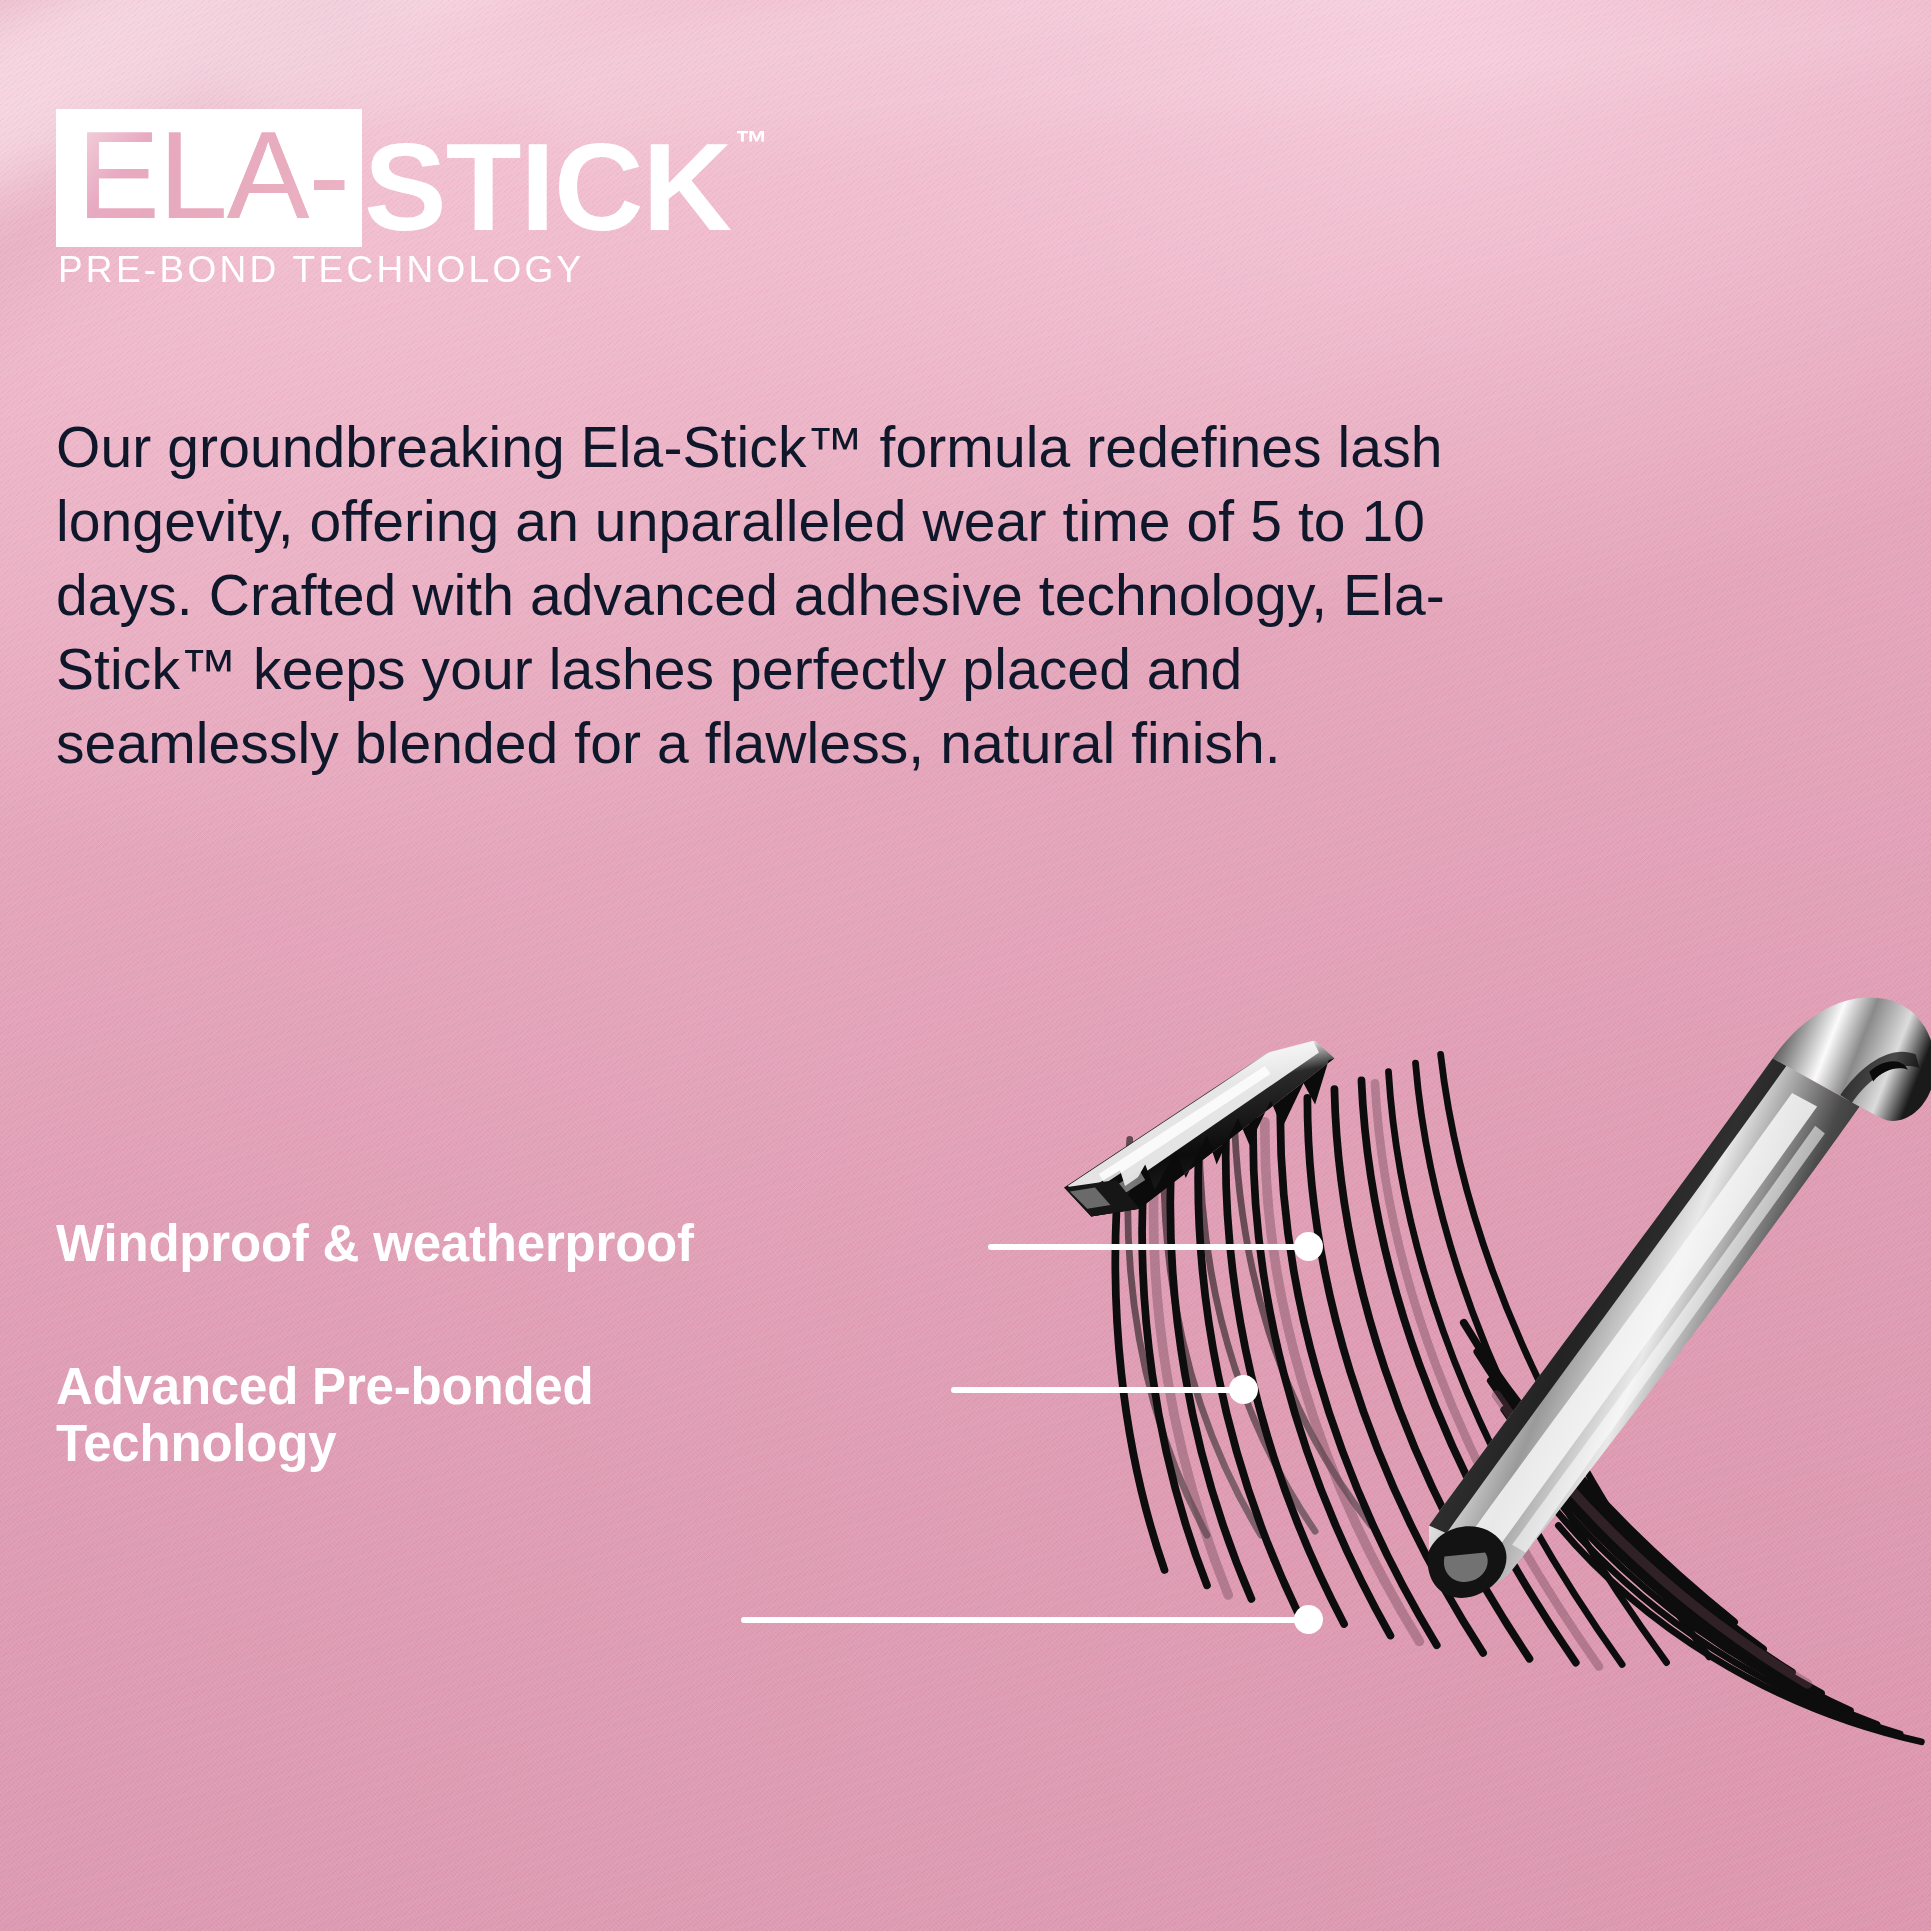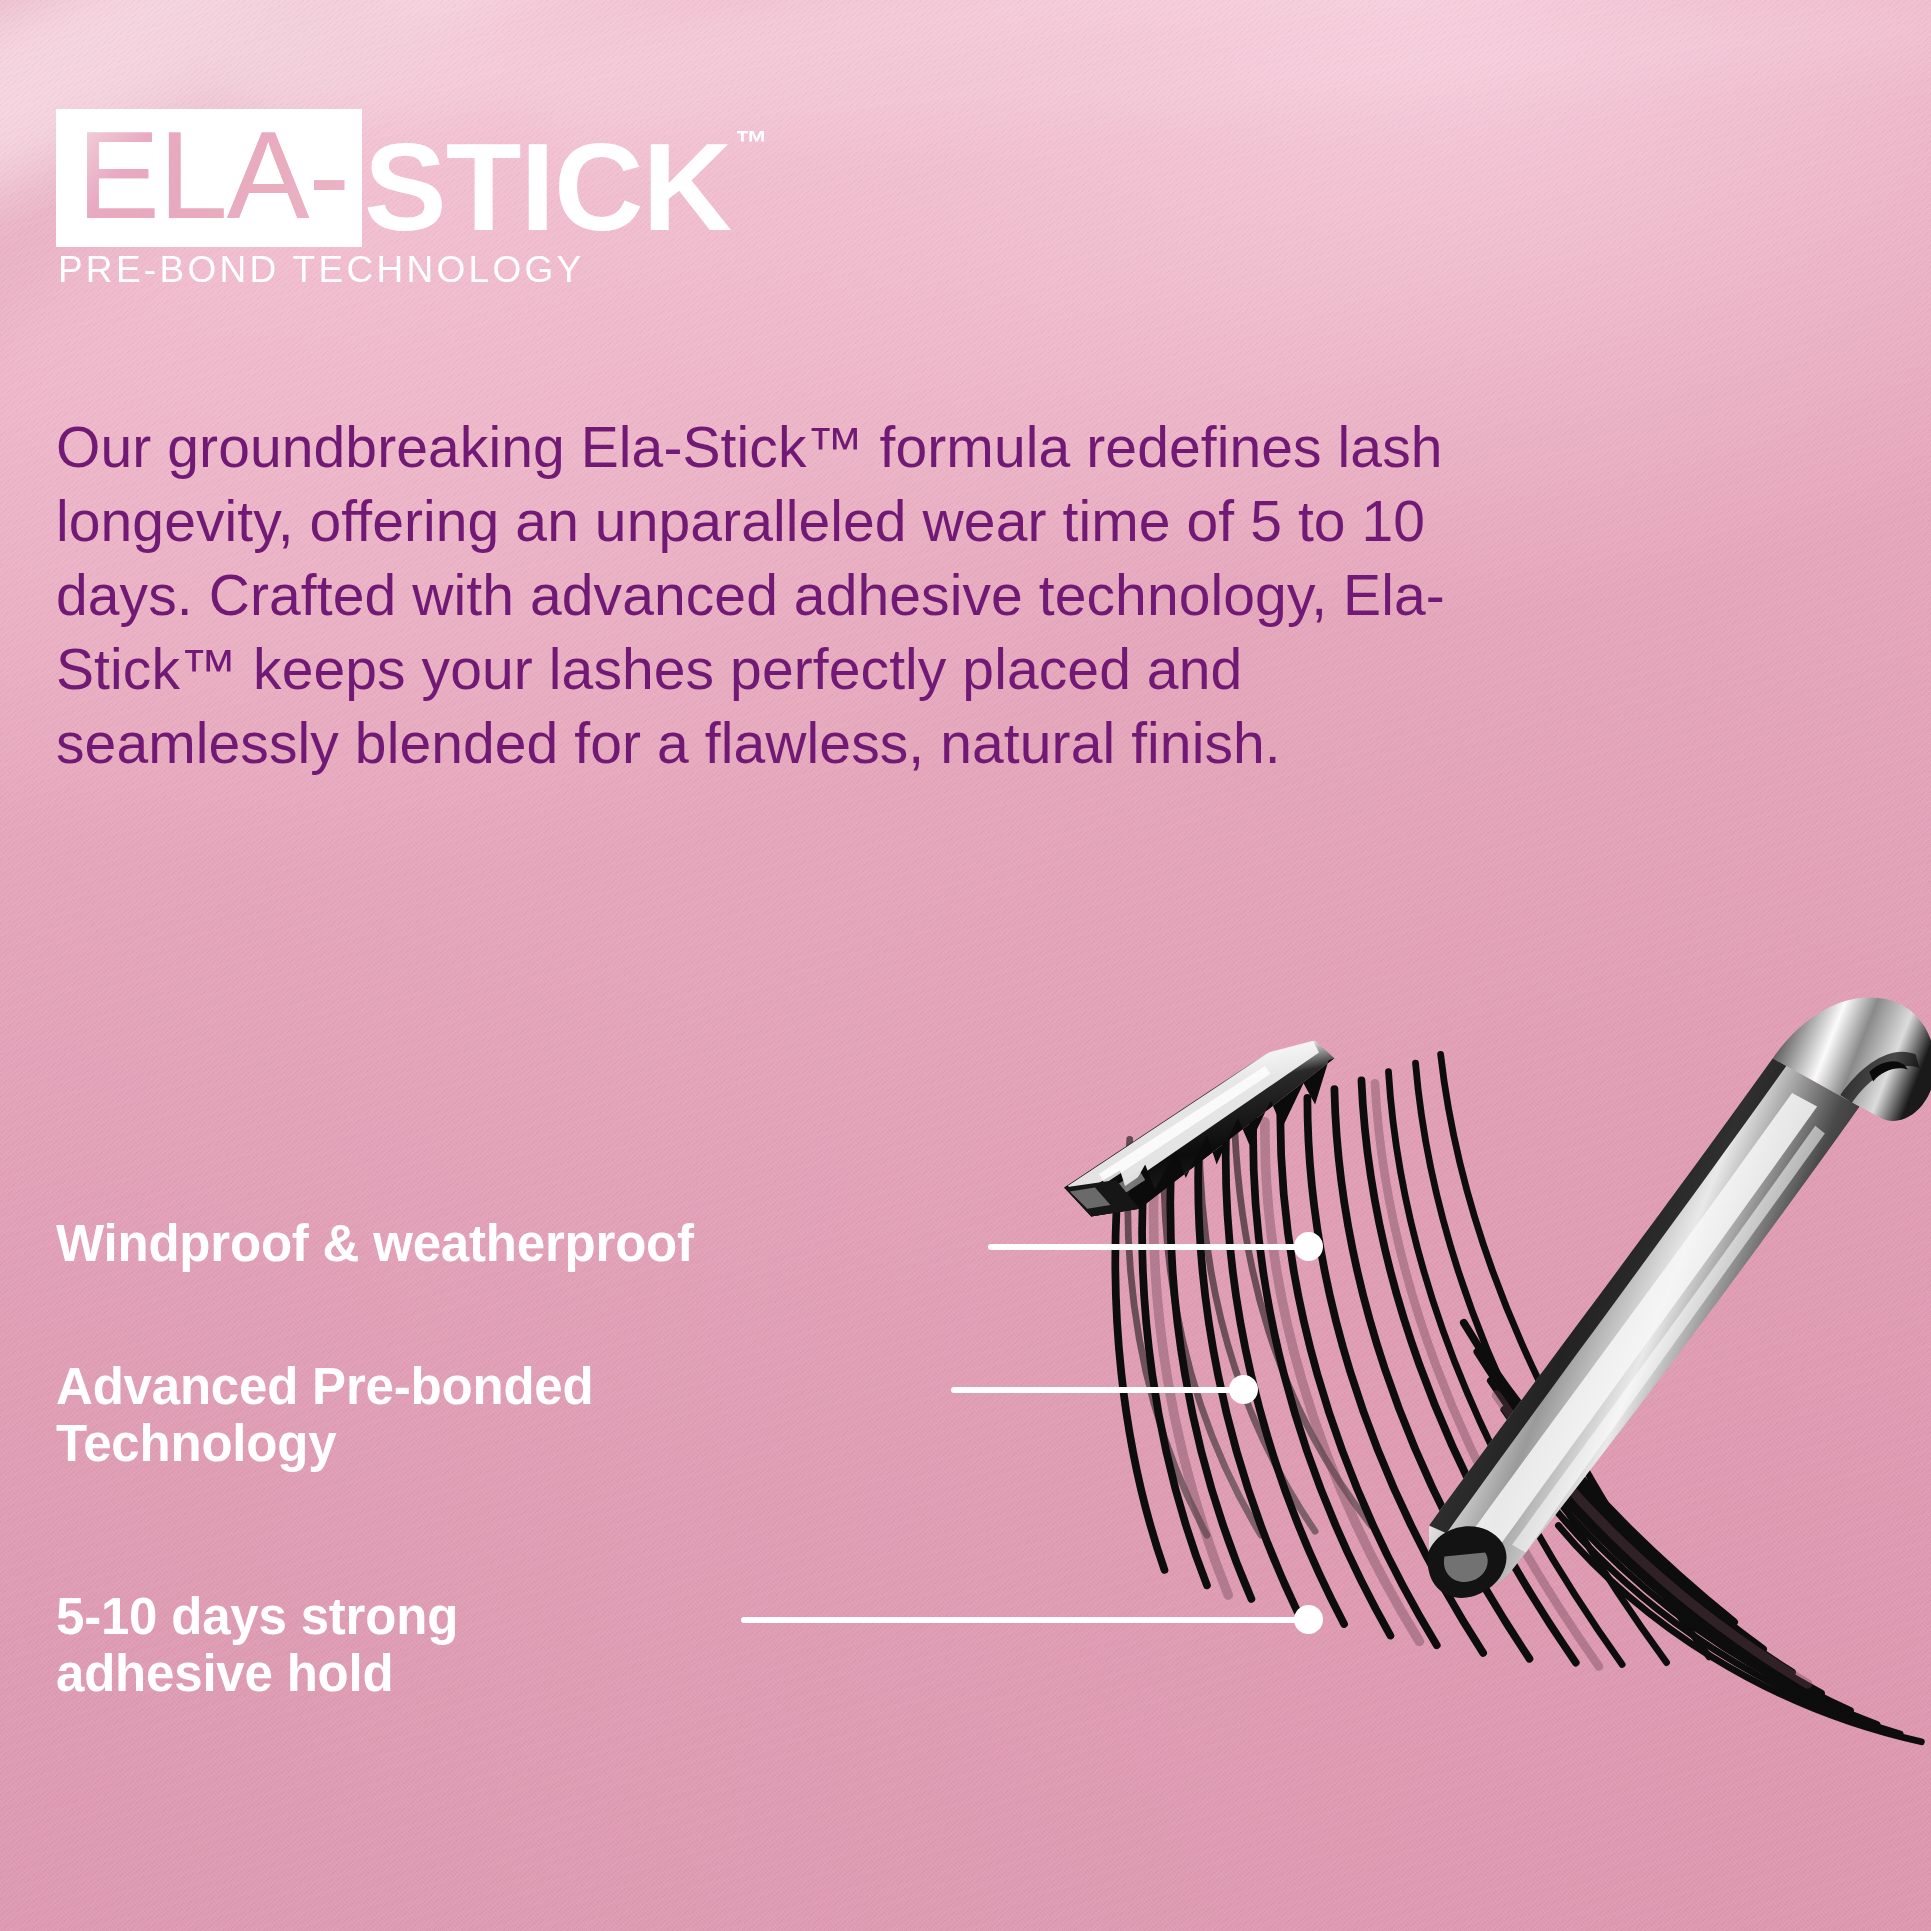--- a/index.html
+++ b/index.html
@@ -130,21 +130,21 @@
     letter-spacing:3.3px;
     margin-left:1.9px;
     white-space:nowrap;
   }
 
   
   .para {
     position:absolute;
     left:56px; top:410px;
     width:1414px;
-    color:#701a75;
+    color:#0f172a;
     font-size:57px;
     font-weight:300;
     line-height:1.30;
     letter-spacing:0.1px;
   }
 
   
   .features { position:absolute; left:0; top:0; width:1931px; height:1617px; }
 
   .feat-label {
@@ -340,22 +340,20 @@
       <div class="dot"></div>
     </div>
 
     <div class="feat-label f2">Advanced Pre-bonded
 Technology</div>
     <div class="connector c2">
       <div class="bar"></div>
       <div class="dot"></div>
     </div>
 
-    <div class="feat-label f3">5-10 days strong
-adhesive hold</div>
     <div class="connector c3">
       <div class="bar"></div>
       <div class="dot"></div>
     </div>
 
   </div>
 </div>
 
 
 </body></html>

